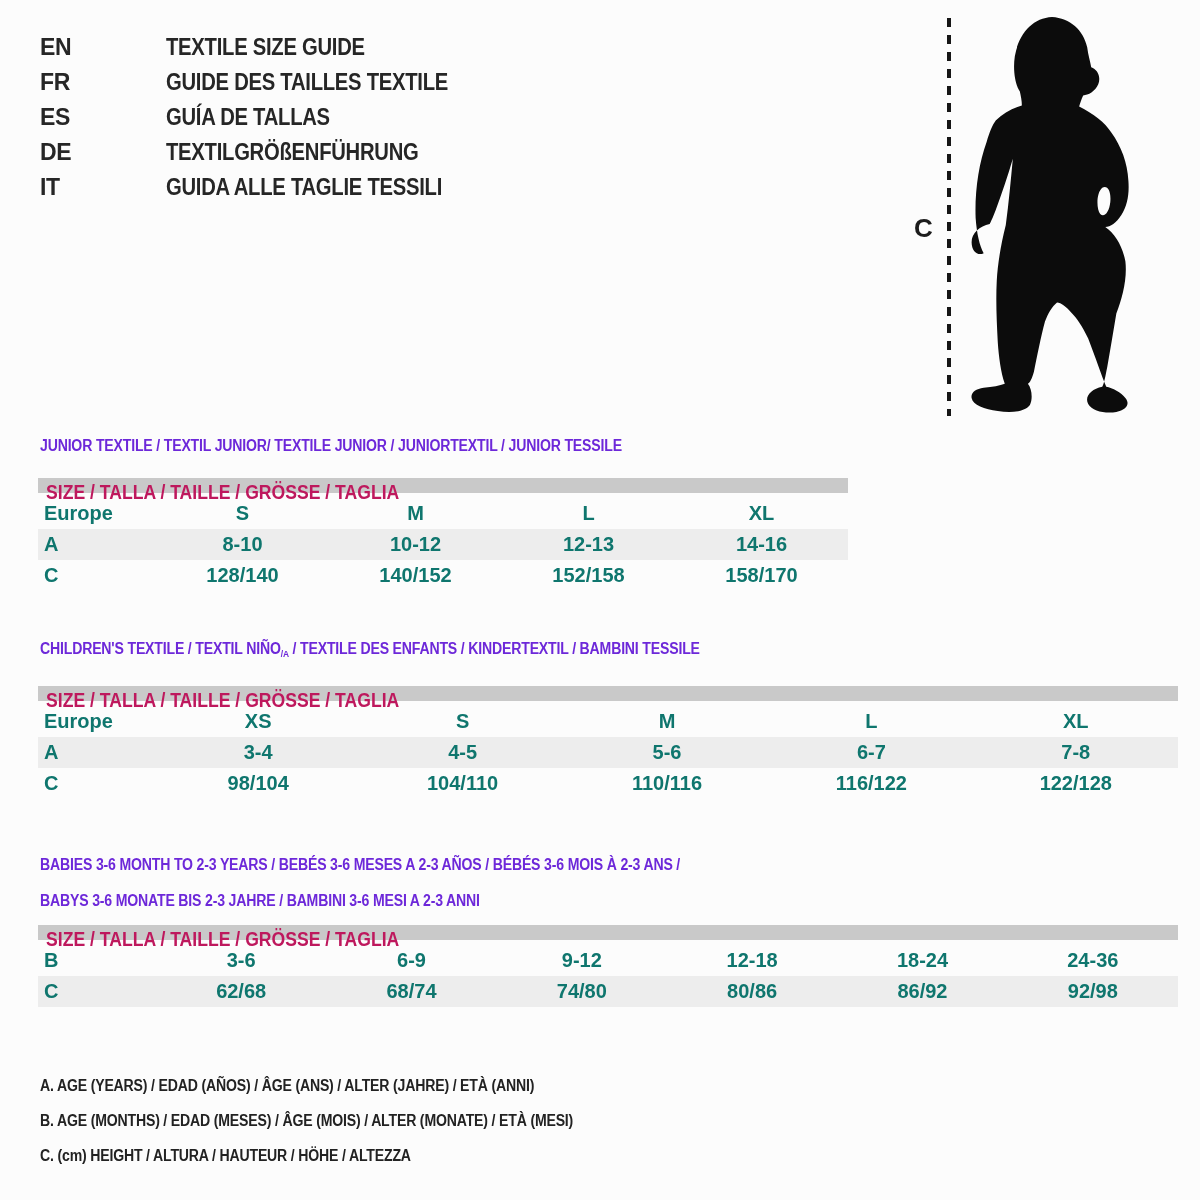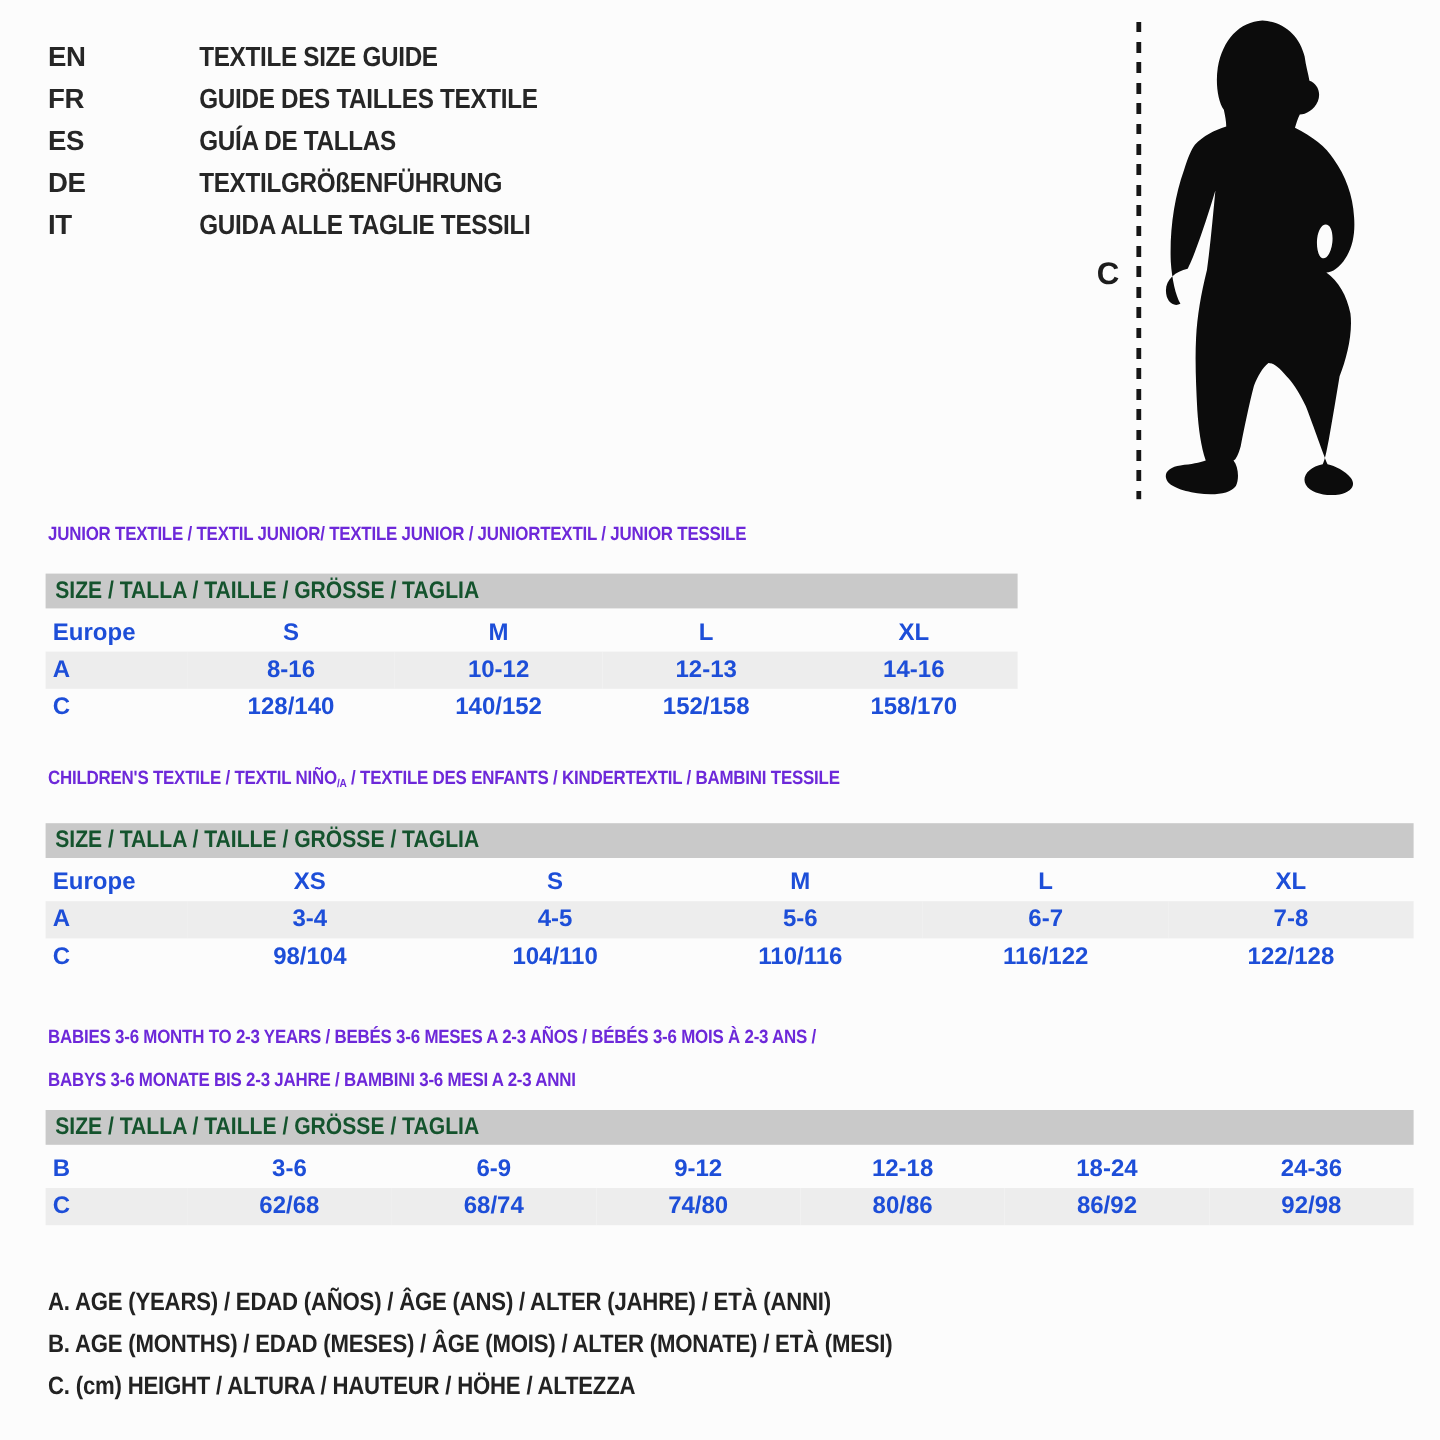--- a/index.html
+++ b/index.html
@@ -26,30 +26,30 @@
   .children-title{top:640px;text-align:right;}
   .babies-title{top:847px;}
   .babies-title .line{display:block;line-height:36px;}
   .sub{font-size:0.6em;position:relative;top:0.28em;}
 
   
   .size-table{position:absolute;left:38px;}
   .size-table.junior{top:478px;width:810px;}
   .size-table.children{top:686px;width:1140px;}
   .size-table.babies{top:925px;width:1140px;}
-  .size-bar{height:29px;background:#c9c9c9;color:#14532d;font-size:20px;line-height:29px;padding-left:8px;}
+  .size-bar{height:15px;background:#c9c9c9;color:#be185d;font-size:20px;line-height:29px;padding-left:8px;}
   .size-table table{width:100%;border-collapse:collapse;table-layout:fixed;margin-top:5px;}
-  .size-table td{height:31px;font-size:20px;color:#1d4ed8;text-align:center;padding:0;}
+  .size-table td{height:31px;font-size:20px;color:#0f766e;text-align:center;padding:0;}
   .size-table td.rowlabel{text-align:left;padding-left:6px;}
   .size-table col.c-label{width:118px;}
   tr.shaded{background:#ededed;}
 
   
   .legend{position:absolute;left:40px;top:1068px;}
-  .legend-line{height:35px;line-height:35px;font-size:21px;letter-spacing:-0.2px;color:#222;}
+  .legend-line{height:35px;line-height:35px;font-size:16px;letter-spacing:-0.2px;color:#222;}
 </style>
 </head>
 <body>
 
 <div class="page">
 
   <section class="langs">
     <div class="lang-row">
       <span class="lang-code">EN</span>
       <span class="lang-label cond">TEXTILE SIZE GUIDE</span>
@@ -146,21 +146,21 @@
       <tbody>
           <tr>
         <td class="rowlabel">Europe</td>
         <td>S</td>
         <td>M</td>
         <td>L</td>
         <td>XL</td>
       </tr>
       <tr class="shaded">
         <td class="rowlabel">A</td>
-        <td>8-16</td>
+        <td>8-10</td>
         <td>10-12</td>
         <td>12-13</td>
         <td>14-16</td>
       </tr>
       <tr>
         <td class="rowlabel">C</td>
         <td>128/140</td>
         <td>140/152</td>
         <td>152/158</td>
         <td>158/170</td>

